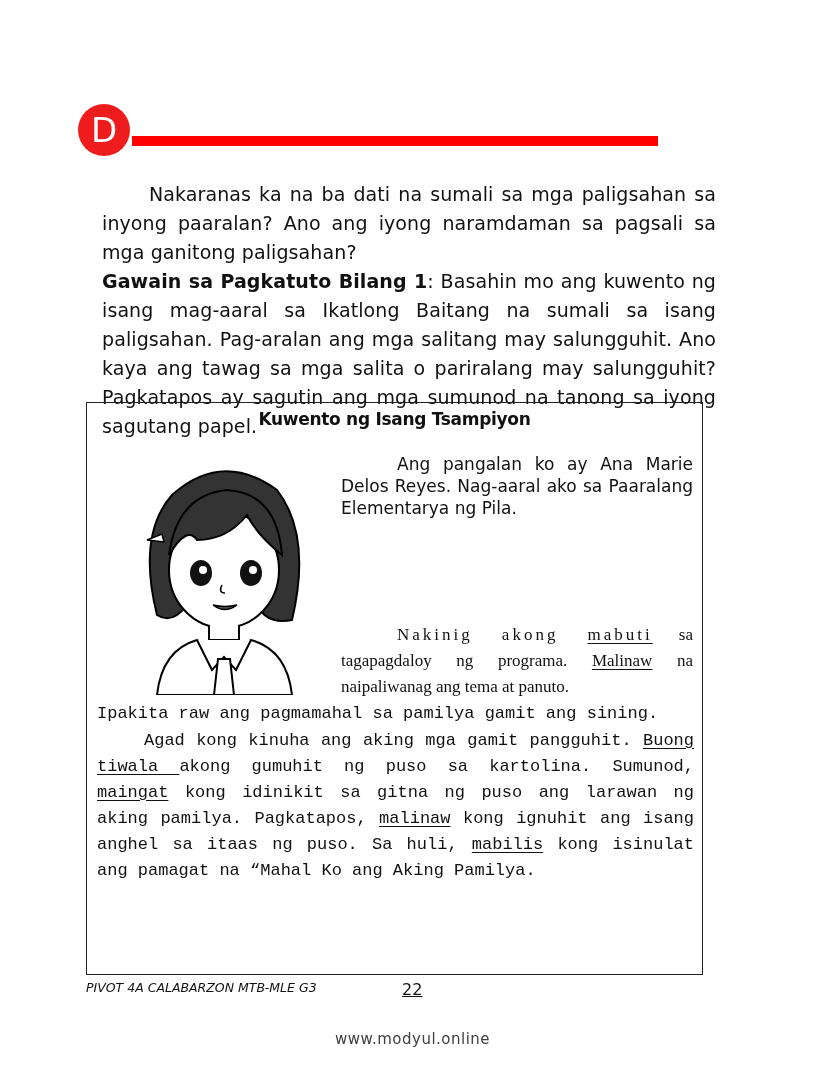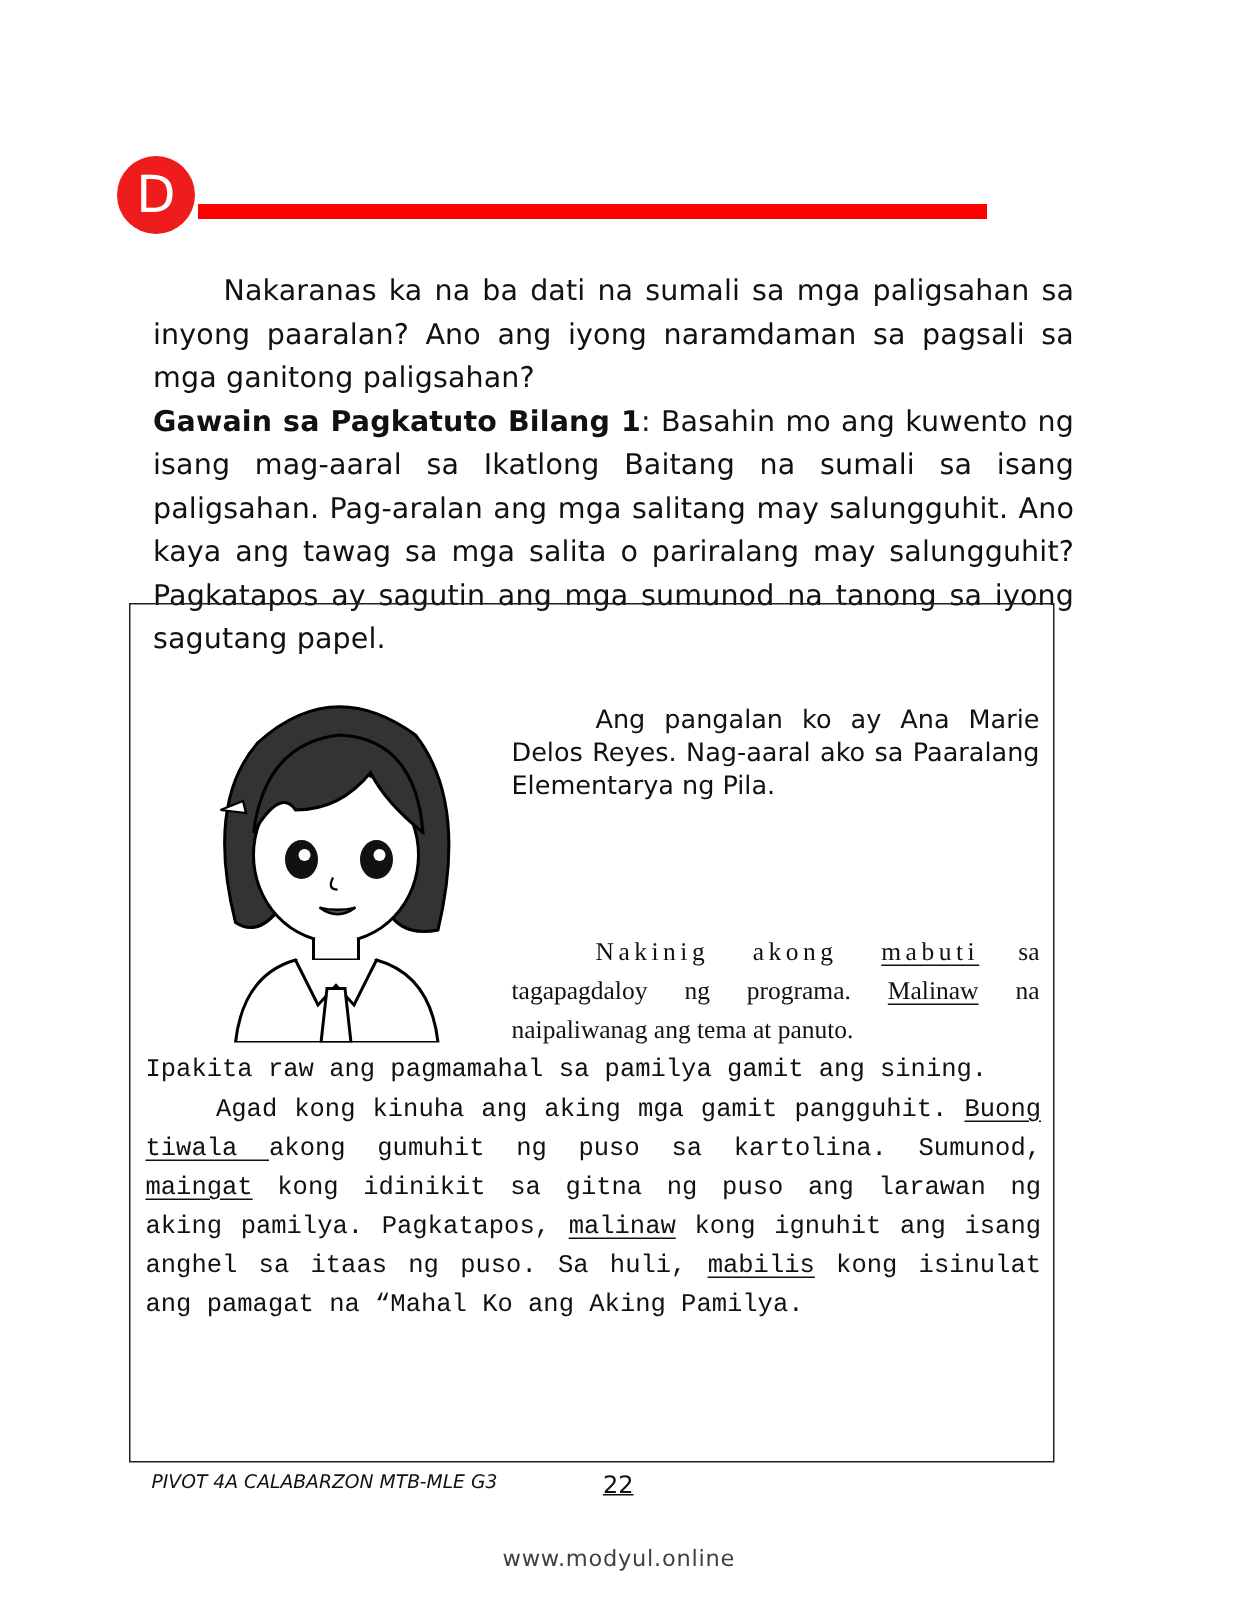--- a/index.html
+++ b/index.html
@@ -13,44 +13,45 @@
           text-align: justify; letter-spacing: 0.1px; margin: 16px; }
   .p1 { top: 164px; text-indent: 47px; }
   .p2 { top: 251px; }
   .p2 b { font-weight: bold; }
   .storybox { position: absolute; left: 86px; top: 402px; width: 617px; height: 573px;
               border: 1.5px solid #222; box-sizing: border-box; }
   .story-title { position: absolute; left: 0; right: 0; top: 6px; text-align: center;
                  font-size: 17px; font-weight: bold; letter-spacing: -0.3px; }
   .girl { position: absolute; left: 30px; top: 42px; width: 210px; height: 250px; }
   .rtext { position: absolute; left: 254px; width: 352px; font-size: 17px; text-align: justify; margin: 0; }
-  .s1 { top: 50px; line-height: 22px; text-indent: 56px; margin-top: 16px; }
+  .s1 { top: 50px; line-height: 22px; text-indent: 56px; }
   .s2 { top: 117px; line-height: 26px; text-indent: 56px; }
   .s3 { top: 219px; line-height: 26px; text-indent: 56px; font-family: Liberation Serif, serif; }
   .s3 .spread { letter-spacing: 3px; }
   .ftext { position: absolute; left: 10px; width: 597px; font-size: 17px; text-align: justify; margin: 0; line-height: 26px; font-family: Liberation Mono, monospace; }
   .f0 { top: 298px; }
   .f1 { top: 325px; text-indent: 47px; }
   .f2 { top: 481px; text-indent: 47px; }
   u { text-underline-offset: 3px; }
-  .footer-left { position: absolute; left: 86px; top: 980px; font-size: 12.5px; font-style: italic; margin-left: 15px; }
+  .footer-left { position: absolute; left: 86px; top: 980px; font-size: 12.5px; font-style: italic; }
   .page-num { position: absolute; left: 402px; top: 980px; font-size: 16px; text-decoration: underline; }
   .watermark { position: absolute; left: 335px; top: 1030px; font-size: 15px; color: #404040; letter-spacing: 0.5px; }
 </style>
 </head>
 <body>
 
 <div class="badge">D</div>
 <div class="redbar"></div>
 
 <p class="para p1">Nakaranas ka na ba dati na sumali sa mga paligsahan sa inyong paaralan? Ano ang iyong naramdaman sa pagsali sa mga ganitong paligsahan?</p>
 
 <p class="para p2"><b>Gawain sa Pagkatuto Bilang 1</b><span>: Basahin mo ang kuwento ng isang mag-aaral sa Ikatlong Baitang na sumali sa isang paligsahan. Pag-aralan ang mga salitang may salungguhit. Ano kaya ang tawag sa mga salita o pariralang may salungguhit? Pagkatapos ay sagutin ang mga sumunod na tanong sa iyong sagutang papel.</span></p>
 
 <div class="storybox">
+  <div class="story-title">Kuwento ng Isang Tsampiyon</div>
 
   <svg class="girl" viewBox="0 0 210 250">
 
     <path d="M40 170 Q20 90 55 50 Q105 5 160 45 Q195 90 175 175 Q150 180 140 160 L70 160 Q55 180 40 170 Z" fill="#333" stroke="#000" stroke-width="2"></path>
 
     <ellipse cx="107" cy="125" rx="55" ry="58" fill="#fff" stroke="#000" stroke-width="2"></ellipse>
 
     <path d="M52 110 Q60 50 110 45 Q160 48 165 110 Q140 90 130 70 Q110 95 80 95 Q70 80 52 110 Z" fill="#333" stroke="#000" stroke-width="2"></path>
 
     <path d="M30 95 l15 -6 l2 8 z" fill="#fff" stroke="#000" stroke-width="1.5"></path>

